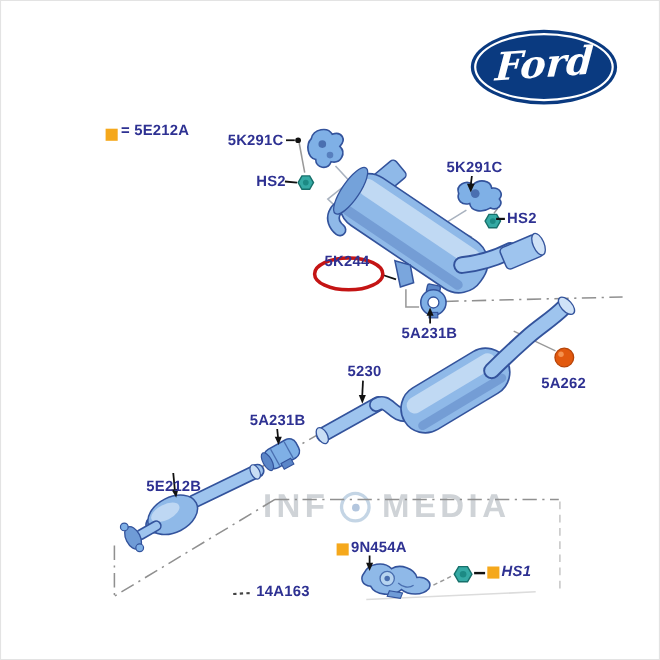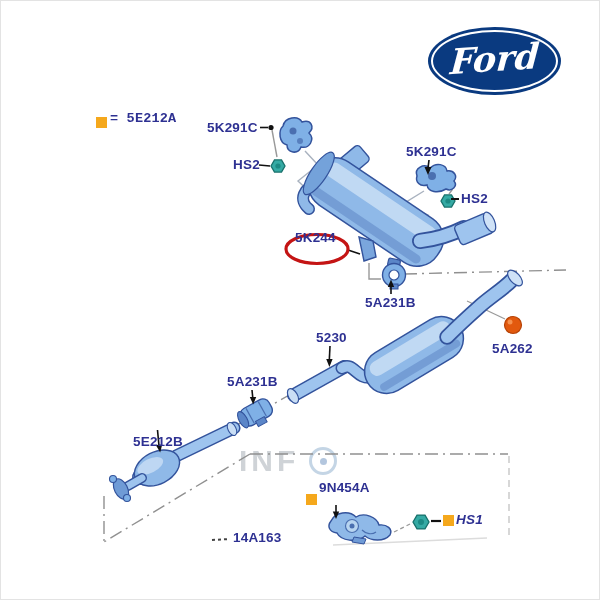--- a/index.html
+++ b/index.html
@@ -26,20 +26,21 @@
 </head>
 <body>
 
 <div id="canvas">
 
   <div class="wm">
     <span>INF</span>
     <span class="wm-ring">
         <span class="wm-dot"></span>
       </span>
+    <span>MEDIA</span>
   </div>
 
   <svg width="600" height="600" viewBox="0 0 600 600">
 
     <g stroke="#999" stroke-width="1.4" fill="none">
 
       <path d="M272,130 L277,157"></path>
 
       <path d="M305,151 L318,165 L298,181 L314,196" stroke="#a9b2bf"></path>
 
@@ -208,37 +209,37 @@
       <line x1="157.5" y1="430" x2="159" y2="446"></line>
       <polygon points="155.8,445 162.2,444.4 160.2,452.5" stroke="none"></polygon>
       <line x1="336" y1="505" x2="336" y2="512"></line>
       <polygon points="332.8,511.5 339.2,511.5 336,519" stroke="none"></polygon>
     </g>
 
     <ellipse cx="317" cy="249" rx="31" ry="14.5" fill="none" stroke="#c41414" stroke-width="3.2"></ellipse>
   </svg>
 
   <div class="ysq" style="left:96px;top:117px;"></div>
-  <div class="lbl" style="left:110px;top:111px;font-family:Liberation Mono, monospace;">= 5E212A</div>
+  <div class="lbl" style="left:110px;top:111px;">= 5E212A</div>
 
   <div class="lbl" style="left:207px;top:120px;">5K291C</div>
   <div class="lbl" style="left:233px;top:157px;">HS2</div>
 
   <div class="lbl" style="left:406px;top:144px;">5K291C</div>
   <div class="lbl" style="left:461px;top:191px;">HS2</div>
 
   <div class="lbl" style="left:295px;top:230px;">5K244</div>
   <div class="lbl" style="left:365px;top:295px;">5A231B</div>
   <div class="lbl" style="left:316px;top:330px;">5230</div>
   <div class="lbl" style="left:492px;top:341px;">5A262</div>
   <div class="lbl" style="left:227px;top:374px;">5A231B</div>
   <div class="lbl" style="left:133px;top:414px;margin-top:20px;">5E212B</div>
 
   <div class="ysq" style="left:306px;top:494px;"></div>
-  <div class="lbl" style="left:319px;top:480px;text-align:center;">9N454A</div>
+  <div class="lbl" style="left:319px;top:490px;text-align:center;">9N454A</div>
 
   <div class="ysq" style="left:443px;top:515px;"></div>
   <div class="lbl" style="left:456px;top:512px;font-style:italic;">HS1</div>
 
   <div class="lbl" style="left:233px;top:530px;">14A163</div>
 
   <div class="ford">
     <div class="ford-ring">
       <span class="ford-text">Ford</span>
     </div>

